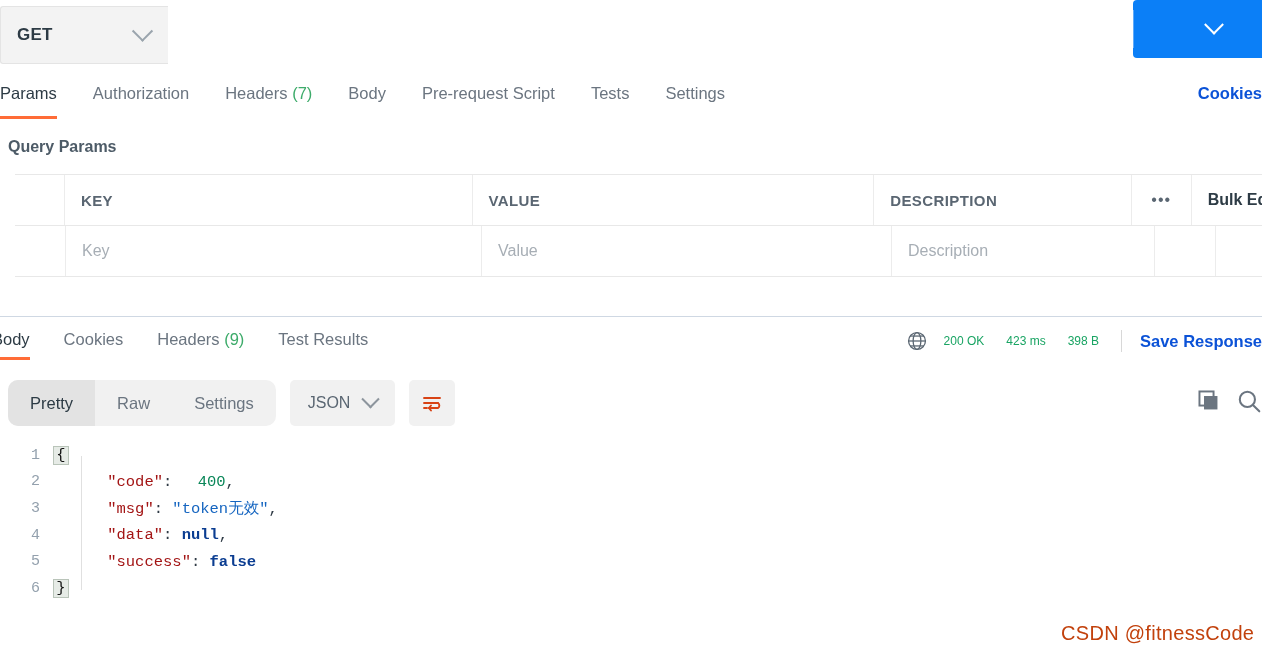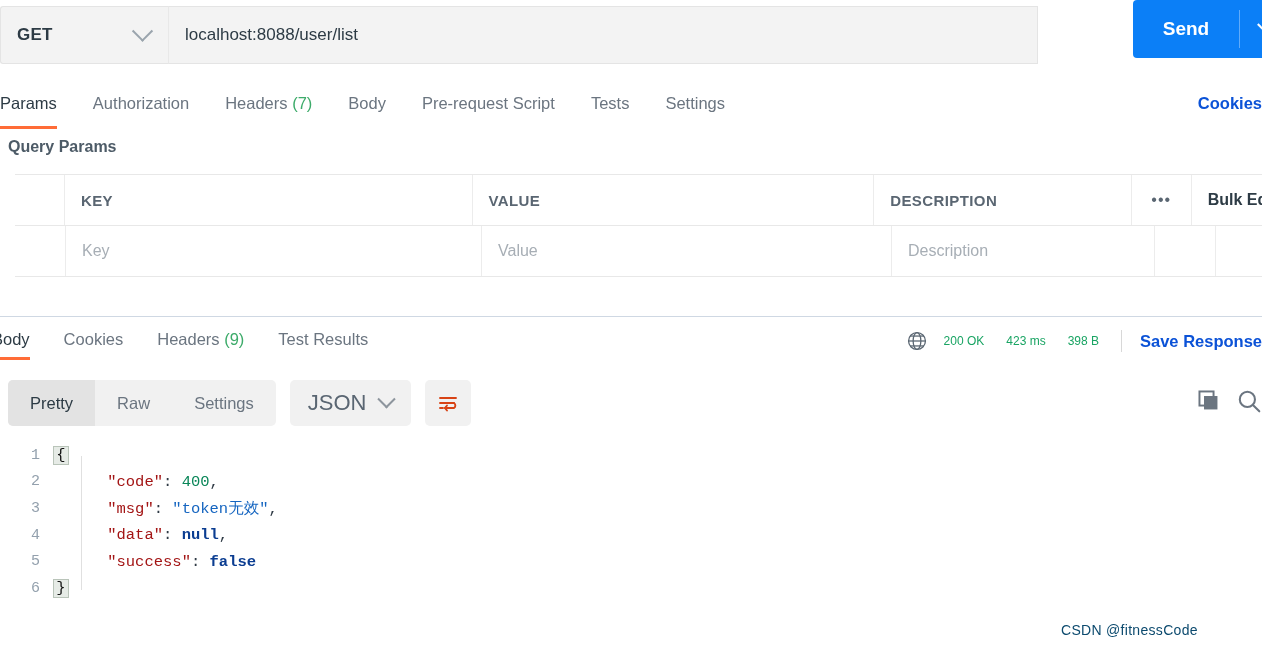--- a/index.html
+++ b/index.html
@@ -18,21 +18,21 @@
   .app {
     position: relative;
     width: 1262px;
     height: 648px;
   }
 
   
   .urlbar {
     position: absolute;
     left: 0; top: 6px;
-    width: 1038px; height: 58px;
+    width: 1262px; height: 58px;
     display: flex;
     align-items: stretch;
   }
   .method-box {
     width: 168px;
     background: #f3f3f3;
     border: 1px solid #e4e4e4;
     border-right: none;
     border-radius: 3px 0 0 3px;
     display: flex;
@@ -110,21 +110,21 @@
     width: 12px; height: 12px;
     border-right: 2px solid #fff;
     border-bottom: 2px solid #fff;
     transform: rotate(45deg) translate(-3px,-3px);
   }
 
   
   .req-tabs {
     position: absolute;
     left: 0; top: 82px;
-    width: 1262px; height: 42px; margin-top: 10px;
+    width: 1262px; height: 42px;
   }
   .tabrow {
     display: flex;
     align-items: flex-start;
     height: 42px;
   }
   .tab {
     font-size: 16.5px;
     color: #6b7580;
     padding: 2px 0 0 0;
@@ -252,21 +252,21 @@
   .fmtbar {
     position: absolute;
     left: 8px; top: 380px;
     display: flex;
     align-items: center;
     gap: 14px;
   }
   .seg {
     display: flex;
     background: #f1f1f1;
-    border-radius: 5px;
+    border-radius: 10px;
     overflow: hidden;
     height: 46px;
   }
   .seg-item {
     display: flex; align-items: center; justify-content: center;
     padding: 0 22px;
     font-size: 16.5px;
     color: #6b7580;
     cursor: pointer;
     white-space: nowrap;
@@ -276,21 +276,21 @@
     color: #2d3b45;
   }
   .lang-sel {
     display: flex; align-items: center; gap: 14px;
     background: #f1f1f1;
     border-radius: 5px;
     height: 46px;
     padding: 0 18px;
     cursor: pointer;
   }
-  .lang-sel span { font-size: 22px; color: #5a6672; }
+  .lang-sel span { font-size: 16px; color: #5a6672; }
   .lang-sel i {
     width: 11px; height: 11px;
     border-right: 2px solid #8d959d;
     border-bottom: 2px solid #8d959d;
     transform: rotate(45deg) translate(-3px,-3px);
   }
   .wrapbtn {
     width: 46px; height: 46px;
     background: #f1f1f1;
     border-radius: 5px;
@@ -344,49 +344,45 @@
   }
   .vguide {
     position: absolute;
     left: 81px; top: 456px;
     width: 1px; height: 134px;
     background: #e0e0e0;
   }
   .ctext { padding-left: 0px; white-space: pre; }
   .k { color: #a31515; }
   .s { color: #1565c0; }
-  .n { color: #098658; }
+  .n { color: #098658; margin-left: 16px; }
   .lit { color: #0b3d91; font-weight: 700; }
   .p { color: #2f3a45; }
 
   .watermark {
     position: absolute;
     left: 1061px; top: 622px;
-    font-size: 14px;
-    color: #0c4a6e;
+    font-size: 20px;
+    color: #c2410c;
     letter-spacing: .3px;
     white-space: nowrap;
   }
 </style>
 </head>
 <body>
 
 <div class="app">
 
   <div class="urlbar">
     <div class="method-box">
       <span class="method-label">GET</span>
       <span class="chev"></span>
     </div>
-    <div class="url-box">
-      <span class="url-text">localhost:8088/user/list</span>
-    </div>
   </div>
   <div class="send-wrap">
-    <button class="send-btn">Send</button>
     <div class="send-div"></div>
     <div class="send-caret">
         <i></i>
       </div>
   </div>
 
   <div class="req-tabs">
     <div class="tabrow" id="req-tabrow">
         <div class="tab active"><span>Params</span></div>
         <div class="tab"><span>Authorization</span></div>

